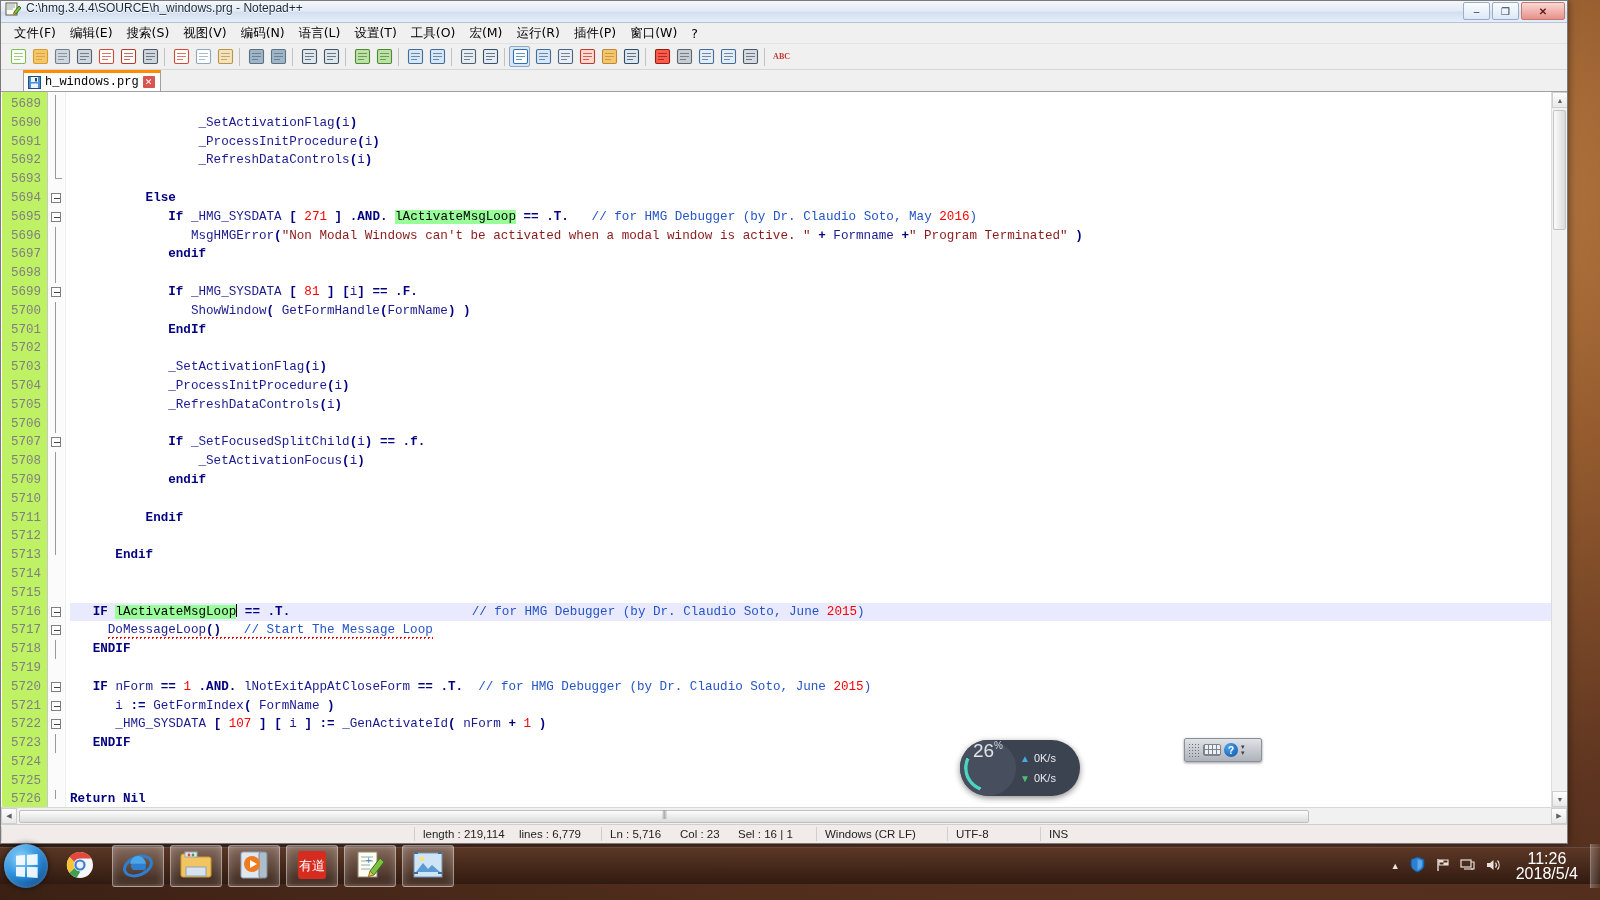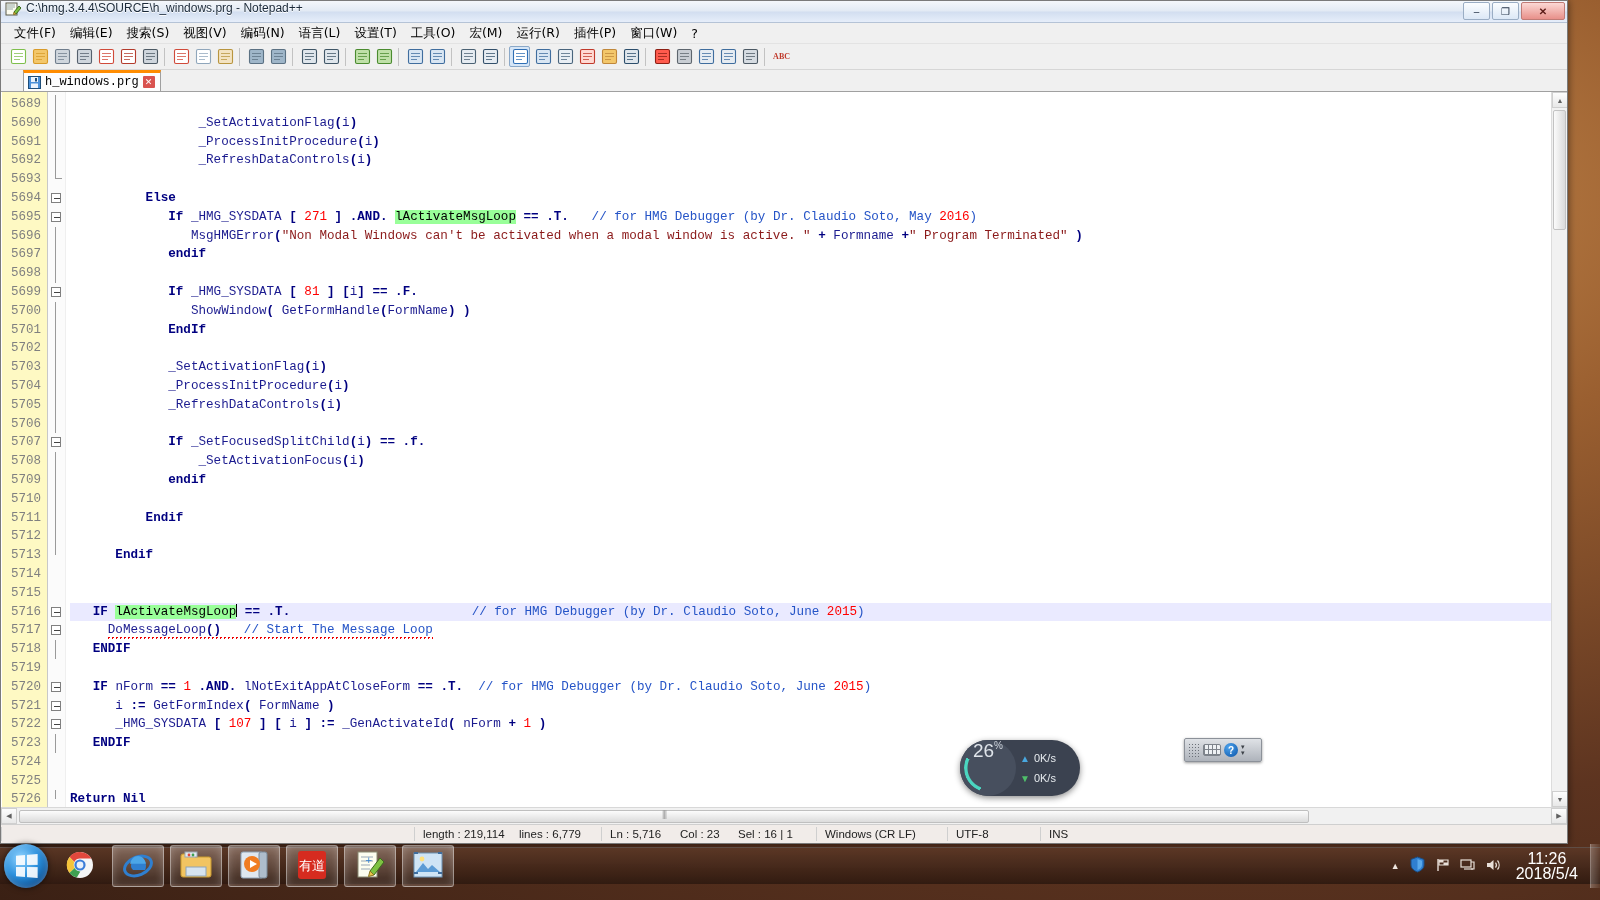--- a/index.html
+++ b/index.html
@@ -81,21 +81,21 @@
   .tab-close {
     width:12px;height:12px;background:#d9534f;color:#fff;font-size:9px;line-height:12px;
     text-align:center;border-radius:1px;font-family:"Liberation Sans",sans-serif;
   }
   
   #editor-area {
     flex:1 1 auto; display:flex; background:#ffffff; position:relative; overflow:hidden;
     border-left:1px solid #fff;
   }
   #gutter {
-    flex:0 0 46px; background:#fef9c3; color:#808080;
+    flex:0 0 46px; background:#bef264; color:#808080;
     font-family:"Liberation Mono","DejaVu Sans Mono",monospace;
     font-size:12.5px; text-align:right; padding-right:6px; padding-top:3px;
     border-right:1px solid #c8c8c8;
   }
   #gutter div { height:18.8px; line-height:18.8px; }
   #foldcol {
     flex:0 0 18px; background:#fbfbfb; padding-top:3px; position:relative;
     border-right:1px solid #efefef;
   }
   #foldcol div { height:18.8px;line-height:18.8px;position:relative; }

